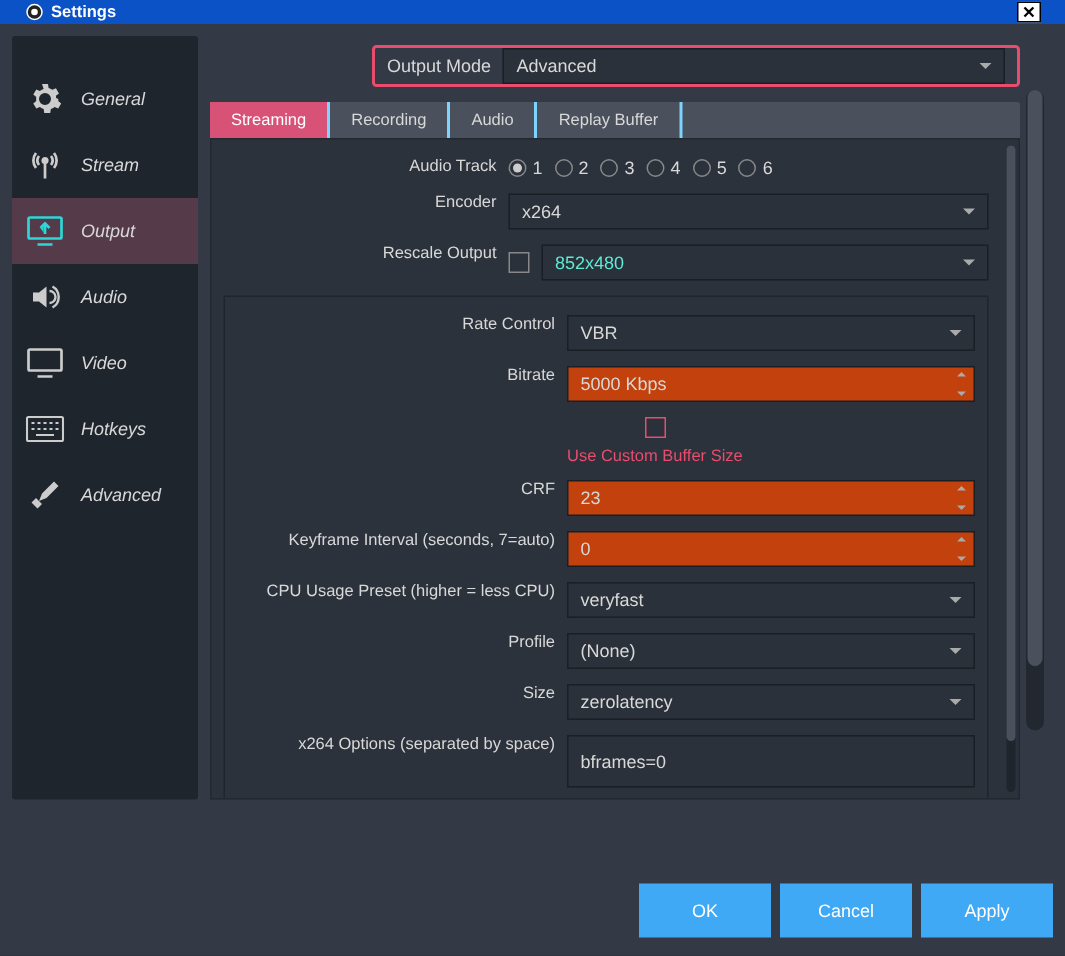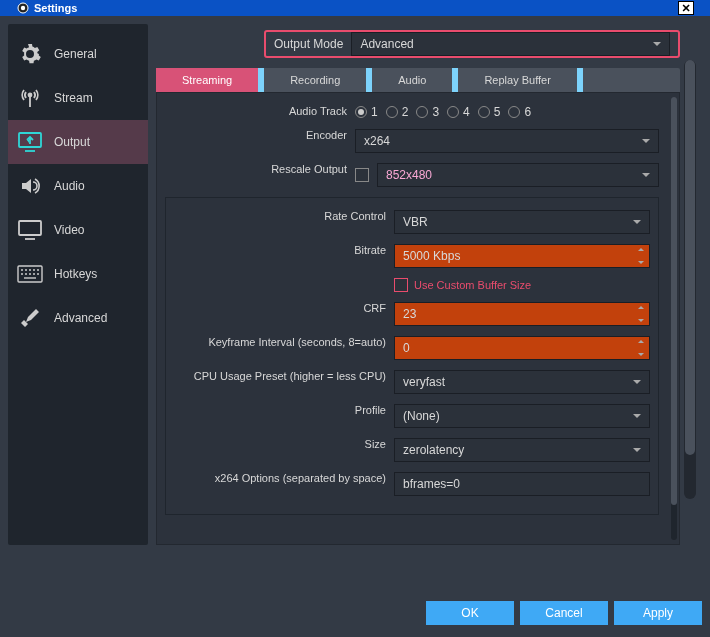--- a/index.html
+++ b/index.html
@@ -24,23 +24,24 @@
   height: 617px;
   padding: 8px;
   gap: 8px;
   background: #333a45;
   flex-direction: column;
 }
 .main-row { display: flex; flex: 1; gap: 8px; min-height: 0; }
 
 .sidebar {
   background: #1f252d;
-  width: 140px;
+  width: 124px;
   border-radius: 2px;
-  padding-top: 8px;
+  padding-top: 20px;
+  font-style: italic;
 }
 .sidebar-item {
   display: flex;
   align-items: center;
   height: 44px;
   padding: 0 8px;
   color: #d8d8d8;
   font-size: 12px;
   cursor: pointer;
   gap: 10px;
@@ -82,37 +83,37 @@
 .select::after {
   content: "";
   position: absolute;
   right: 8px;
   top: 50%;
   margin-top: -2px;
   border-left: 4px solid transparent;
   border-right: 4px solid transparent;
   border-top: 4px solid #aaa;
 }
-.select.disabled { color: #f9a8d4; }
+.select.disabled { color: #5eead4; }
 
 .tabs {
   display: flex;
   background: #4a515c;
   height: 24px;
   border-radius: 2px 2px 0 0;
   margin-right: 22px;
 }
 .tab {
-  padding: 0 26px;
+  padding: 0 14px;
   color: #d8d8d8;
   font-size: 11px;
   display: flex;
   align-items: center;
   cursor: pointer;
-  border-right: 6px solid #7dd3fc;
+  border-right: 2px solid #7dd3fc;
 }
 .tab.active { background: #d85277; color: white; }
 
 .panel {
   background: #2c323c;
   border: 1px solid #232830;
   margin-right: 22px;
   flex: 1;
   padding: 12px 8px;
   overflow: hidden;
@@ -164,27 +165,27 @@
 .spinbox .arrows .up, .spinbox .arrows .down { width:0;height:0;border-left:3px solid transparent;border-right:3px solid transparent; margin:1px auto; cursor:pointer;}
 .spinbox .arrows .up{border-bottom:3px solid #aaa;}
 .spinbox .arrows .down{border-top:3px solid #aaa;}
 
 .textbox {
   flex:1;
   background:#2b313a;
   border:1px solid #1a1e25;
   color:#d8d8d8;
   font-size:12px;
-  height:24px;
+  height:35px;
   padding:0 8px;
   display:flex;
   align-items:center;
 }
 
-.check-label { color:#e94c6d; font-size:11px; display:flex; align-items:center; gap:6px; cursor:pointer;}
+.check-label { color:#e94c6d; font-size:11px; display:flex; align-items:center; gap:6px; cursor:pointer;flex-direction:column;}
 
 .scrollbar-outer {
   position: absolute;
   right: 6px;
   top: 36px;
   width: 12px;
   bottom: 46px;
   background: #232830;
   border-radius: 6px;
 }
@@ -201,21 +202,21 @@
 .scrollbar-inner-thumb{position:absolute;left:0;right:0;top:0;height:92%;background:#4a515c;border-radius:3px;}
 
 .footer {
   display: flex;
   justify-content: flex-end;
   gap: 6px;
   padding-top: 4px;
 }
 .btn {
   min-width: 88px;
-  height: 24px;
+  height: 36px;
   background: #3fa9f5;
   color: white;
   font-size: 12px;
   display: flex;
   align-items: center;
   justify-content: center;
   cursor: pointer;
   border: none;
   margin-top: 44px;
 }
@@ -430,21 +431,21 @@
                 <div class="spinbox">
                   <span>23</span>
                   <span class="arrows">
                     <span class="up"></span>
                     <span class="down"></span>
                   </span>
                 </div>
               </div>
           </div>
           <div class="form-row">
-            <div class="lbl">Keyframe Interval (seconds, 8=auto)</div>
+            <div class="lbl">Keyframe Interval (seconds, 7=auto)</div>
             <div class="ctrl">
                 <div class="spinbox">
                   <span>0</span>
                   <span class="arrows">
                     <span class="up"></span>
                     <span class="down"></span>
                   </span>
                 </div>
               </div>
           </div>

